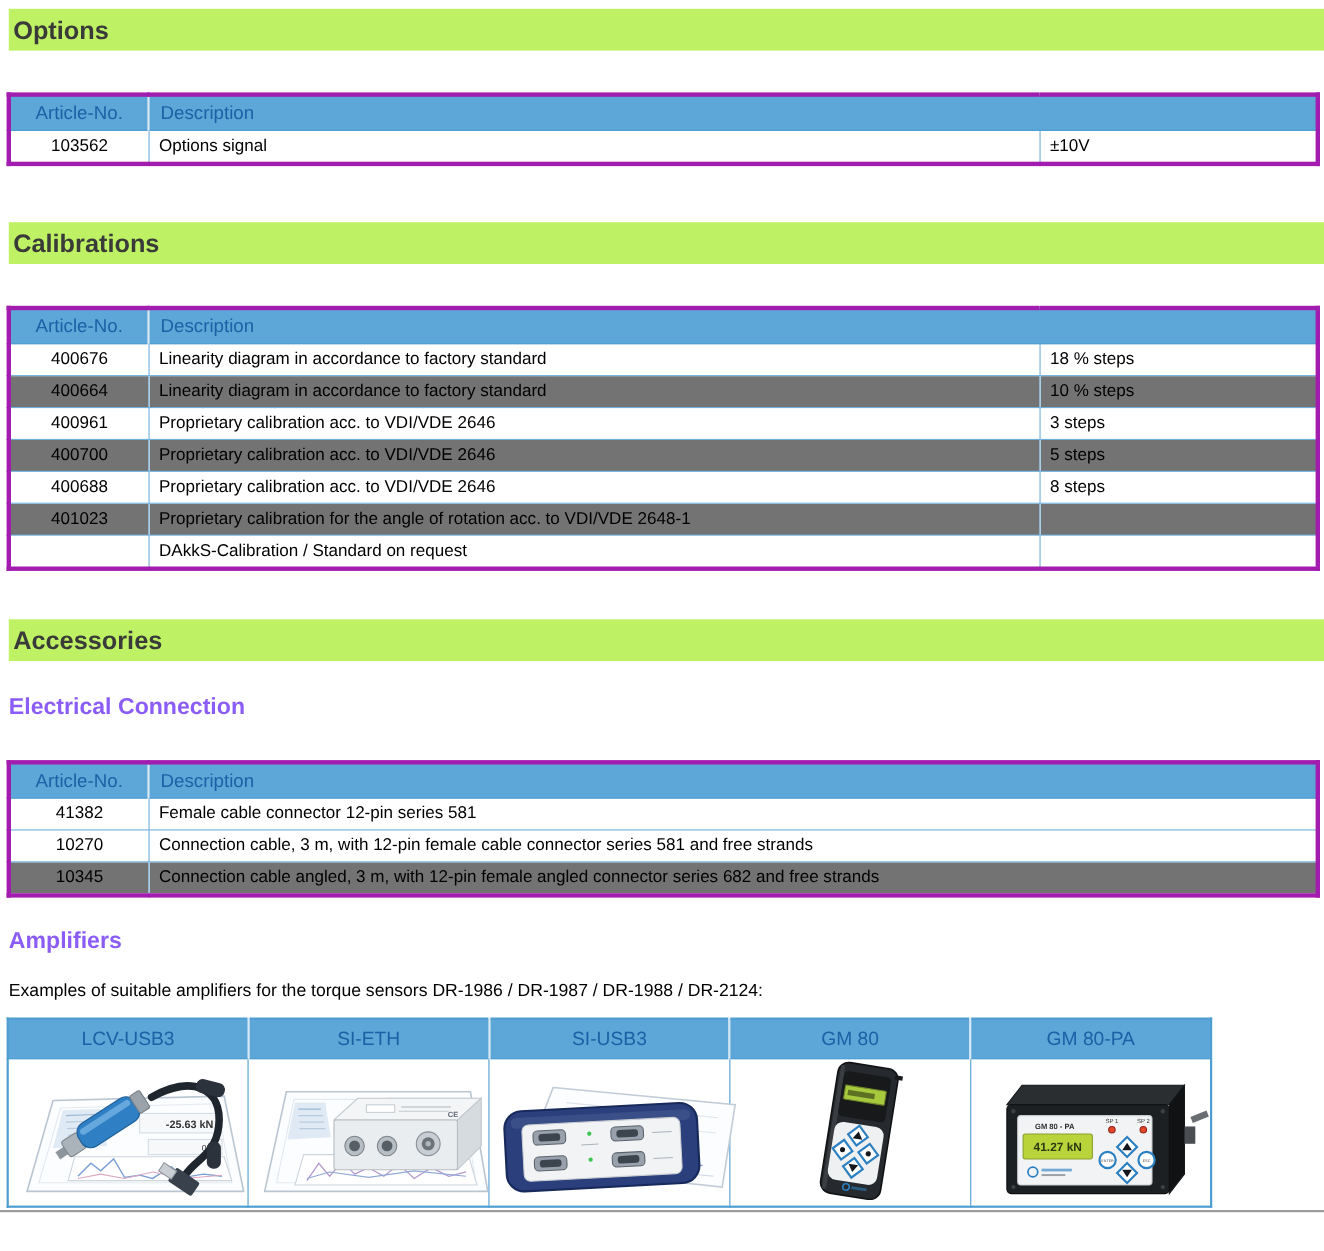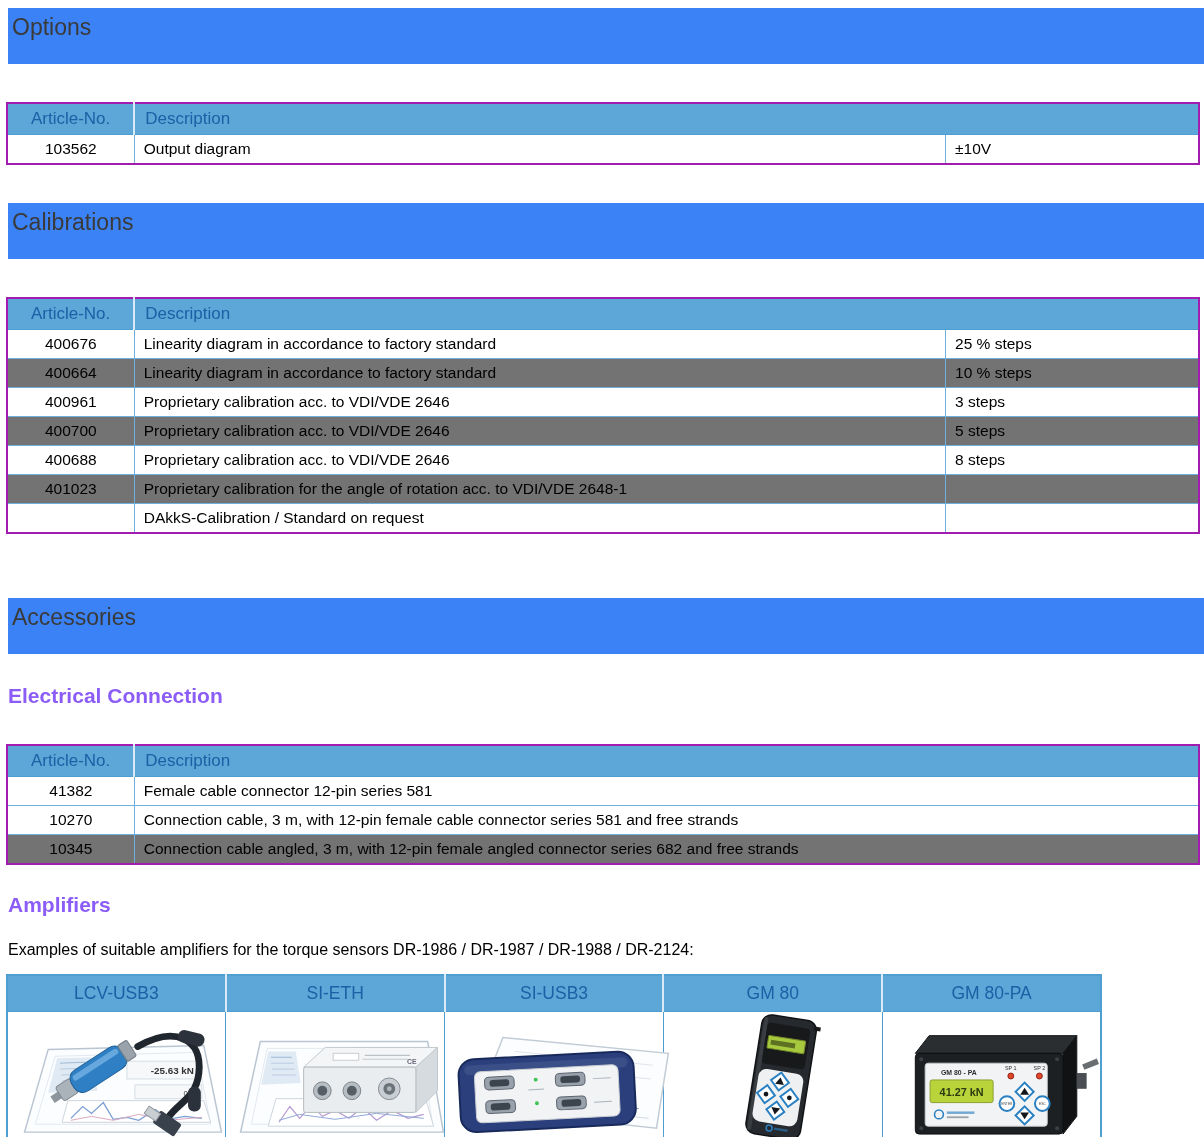--- a/index.html
+++ b/index.html
@@ -3,38 +3,38 @@
 <meta charset="utf-8">
 <style>
   html,body{margin:0;padding:0;background:#fff;}
   body{
     width:1204px;height:1137px;overflow:hidden;
     font-family:"Liberation Sans","DejaVu Sans",sans-serif;
     color:#000;position:relative;box-sizing:border-box;padding-top:8px;
   }
   
   .band{
-    margin-left:8px;height:56px;background:#3b82f6;
-    font-size:23px;font-weight:normal;color:#3a3a39;
+    margin-left:8px;height:38px;background:#bef264;
+    font-size:23px;font-weight:bold;color:#3a3a39;
     line-height:39px;padding-left:4px;
   }
-  .band.b2{margin-top:38px;}
-  .band.b3{margin-top:64px;}
+  .band.b2{margin-top:51px;}
+  .band.b3{margin-top:44px;}
   
   .subhead{
     margin:28px 0 0 8px;font-size:21px;font-weight:bold;color:#8b5cf6;
   }
   .intro{
     margin:24px 0 0 8px;font-size:16px;color:#000;
   }
   
   table.data{
     border-collapse:collapse;table-layout:fixed;
     margin-left:6px;width:1194px;
-    border:2px solid #a21caf;
+    border:4px solid #a21caf;
   }
   table.data.t1{margin-top:38px;}
   table.data.t2{margin-top:38px;}
   table.data.t3{margin-top:36px;}
   table.data th{
     background:#5ca6d8;color:#1a61a5;font-size:17px;font-weight:normal;
     height:30px;padding:0 10px;text-align:left;border-bottom:1px solid #4e9ed2;
   }
   table.data th.art{text-align:center;padding:0;border-right:2px solid #d9e9f6;}
   table.data td{
@@ -73,21 +73,21 @@
     </colgroup>
   <thead>
     <tr>
       <th class="art">Article-No.</th>
       <th colspan="2">Description</th>
     </tr>
   </thead>
   <tbody>
     <tr>
       <td class="art">103562</td>
-      <td>Output diagram</td>
+      <td>Options signal</td>
       <td>±10V</td>
     </tr>
   </tbody>
 </table>
 
 <div class="band b2">Calibrations</div>
 
 <table class="data t2">
   <colgroup>
       <col style="width:127px">
@@ -97,21 +97,21 @@
   <thead>
     <tr>
       <th class="art">Article-No.</th>
       <th colspan="2">Description</th>
     </tr>
   </thead>
   <tbody>
     <tr>
       <td class="art">400676</td>
       <td>Linearity diagram in accordance to factory standard</td>
-      <td>25 % steps</td>
+      <td>18 % steps</td>
     </tr>
     <tr class="alt">
       <td class="art">400664</td>
       <td>Linearity diagram in accordance to factory standard</td>
       <td>10 % steps</td>
     </tr>
     <tr>
       <td class="art">400961</td>
       <td>Proprietary calibration acc. to VDI/VDE 2646</td>
       <td>3 steps</td>

